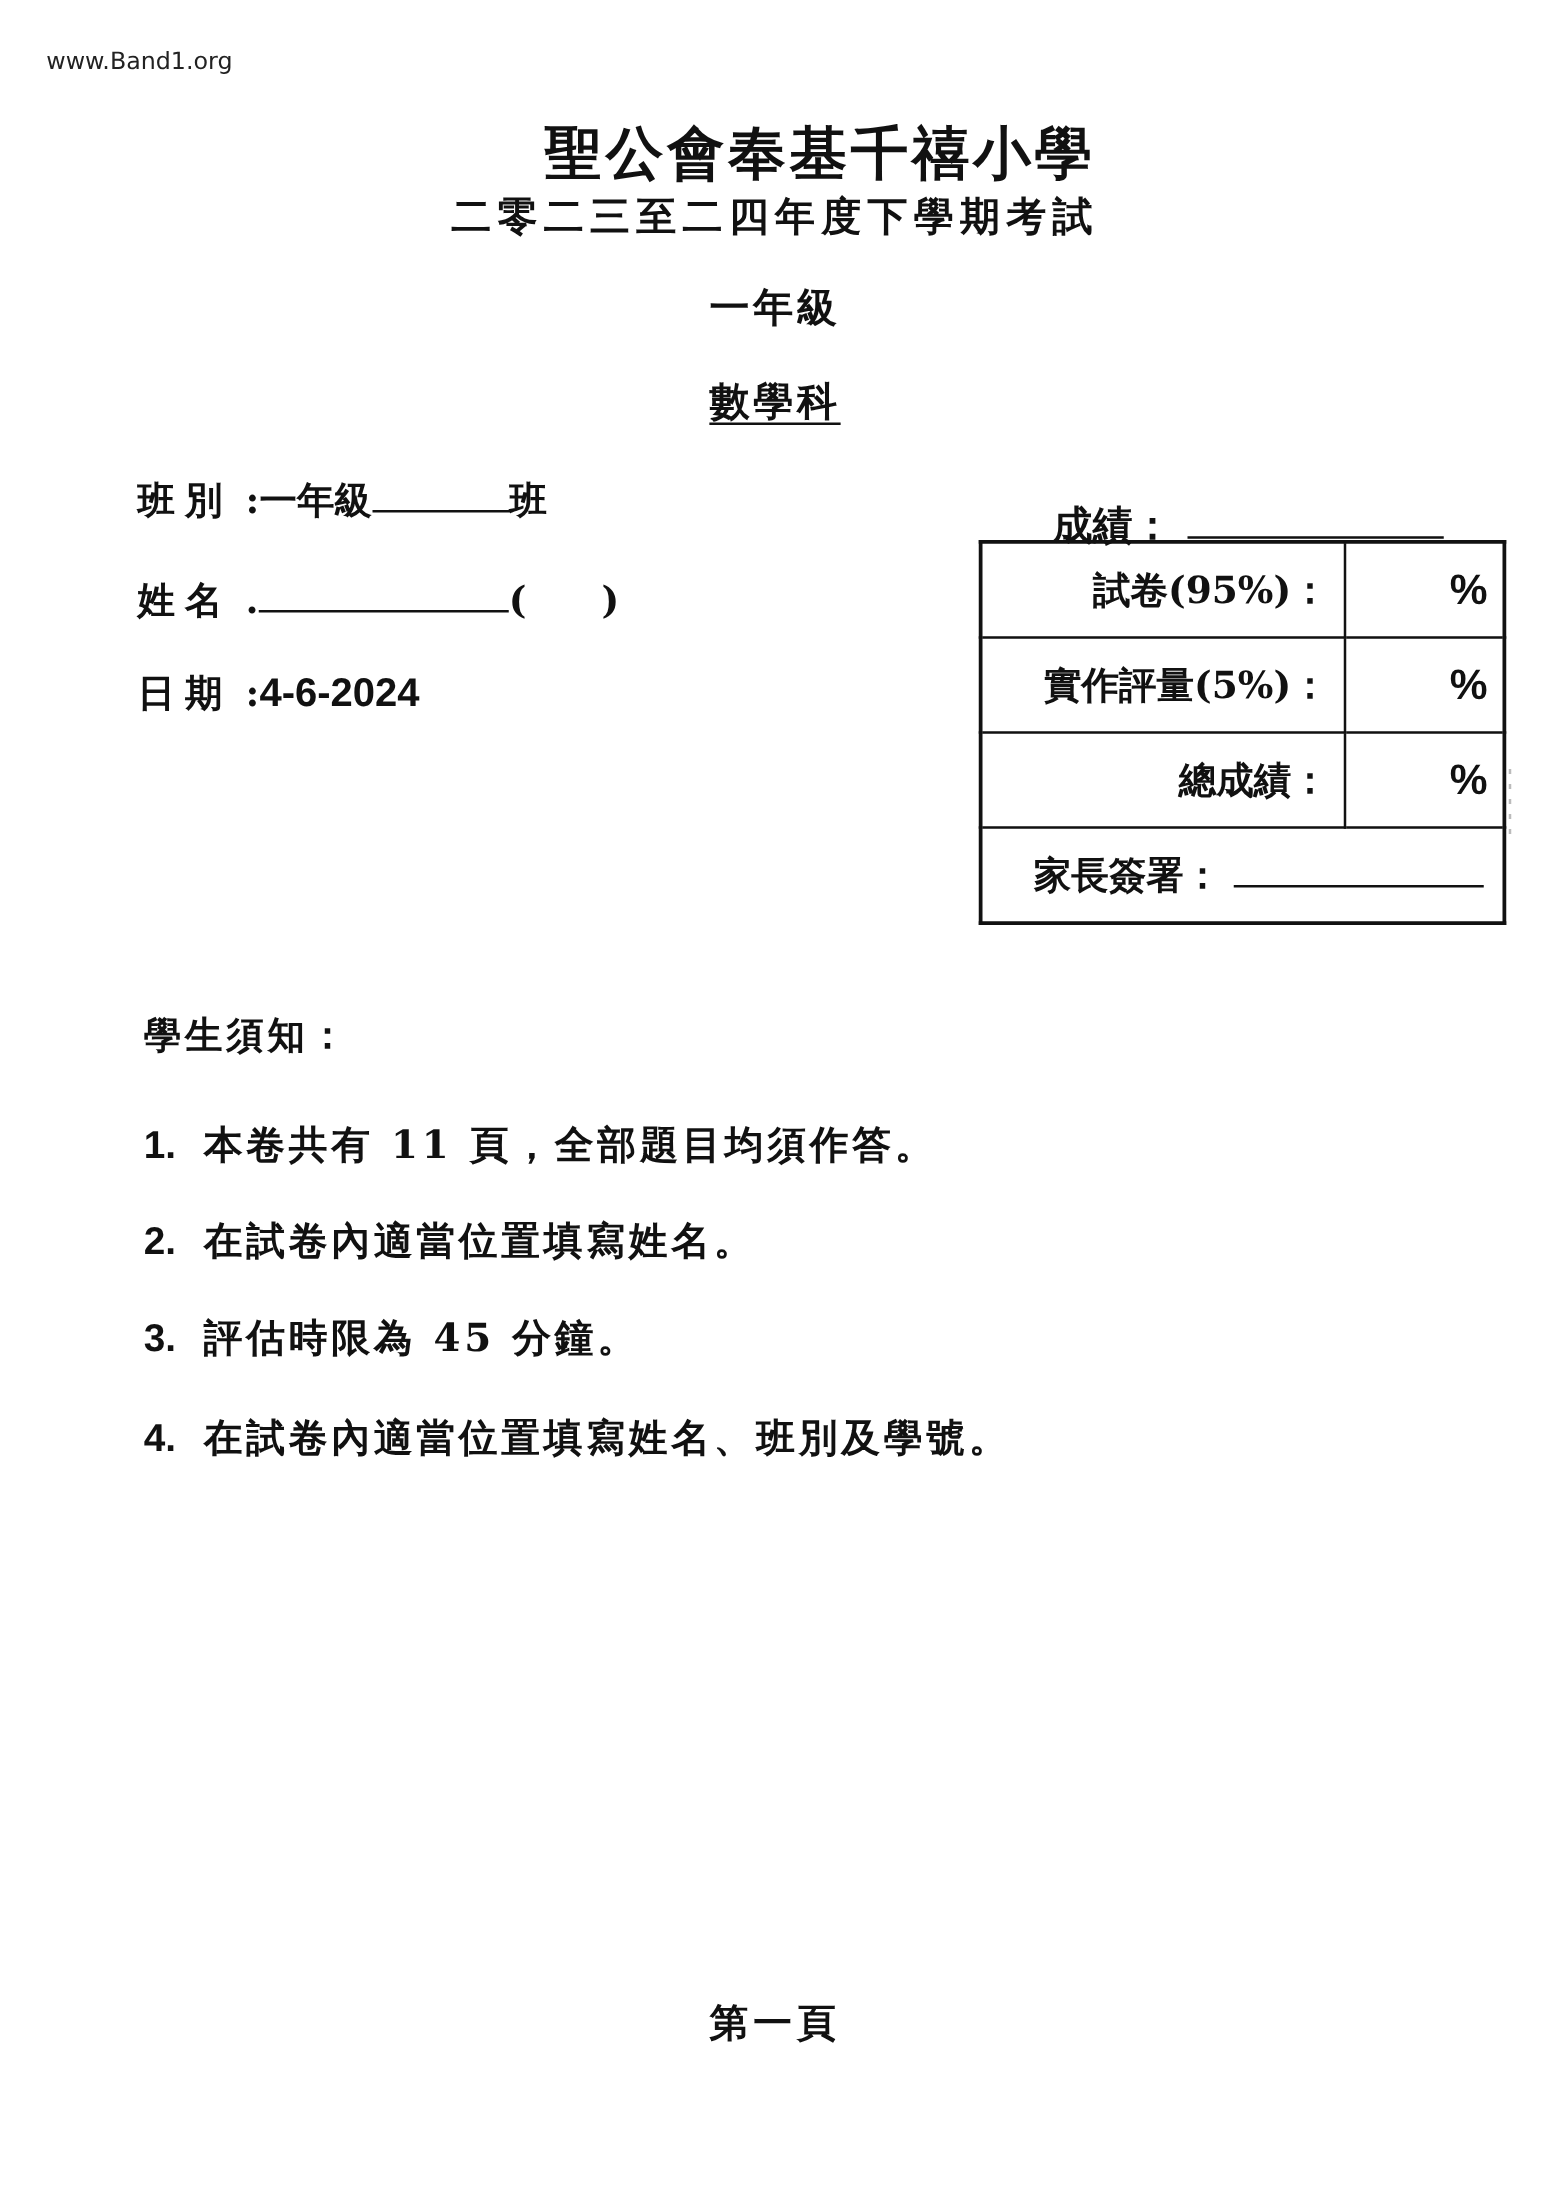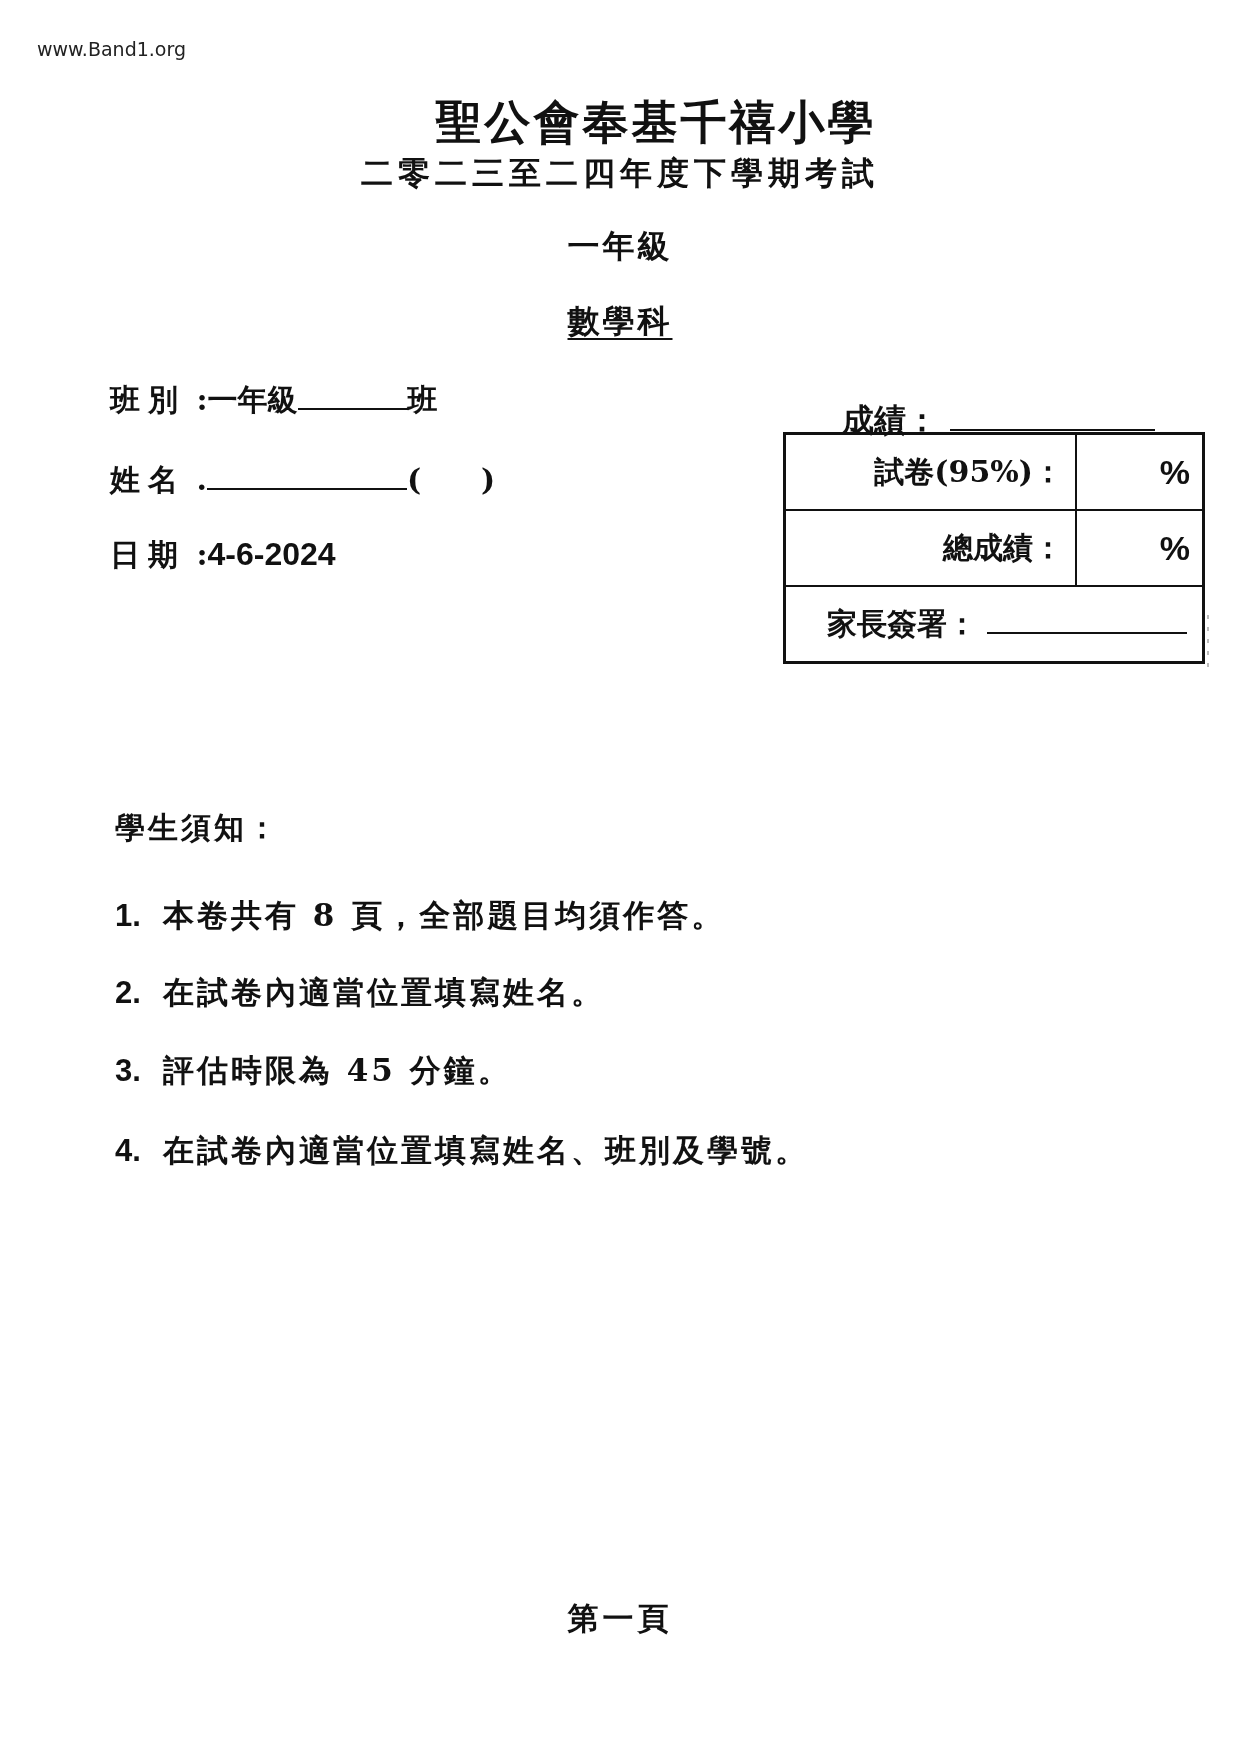--- a/index.html
+++ b/index.html
@@ -83,32 +83,36 @@
   <span>成績：</span><span class="blank"></span>
 </div>
 
 <table class="scores">
   <tbody>
       <tr>
     <td class="lbl">試卷(95%)：</td>
     <td class="pct">%</td>
   </tr>
   <tr>
+    <td class="lbl">實作評量(5%)：</td>
+    <td class="pct">%</td>
+  </tr>
+  <tr>
     <td class="lbl">總成績：</td>
     <td class="pct">%</td>
   </tr>
   <tr>
     <td class="sig" colspan="2">
       <span>家長簽署：</span><span class="blank"></span>
     </td>
   </tr>
 </tbody>
   </table>
 
 <div class="abs scan-mark"></div>
 
 <div class="abs notice-title">學生須知：</div>
-<div class="abs rule r1"><span class="n num">1.</span><span>本卷共有 8 頁，全部題目均須作答。</span></div>
+<div class="abs rule r1"><span class="n num">1.</span><span>本卷共有 11 頁，全部題目均須作答。</span></div>
 <div class="abs rule r2"><span class="n num">2.</span><span>在試卷內適當位置填寫姓名。</span></div>
 <div class="abs rule r3"><span class="n num">3.</span><span>評估時限為 45 分鐘。</span></div>
 <div class="abs rule r4"><span class="n num">4.</span><span>在試卷內適當位置填寫姓名、班別及學號。</span></div>
 
 <div class="abs center footer">第一頁</div>
 
 </body></html>

